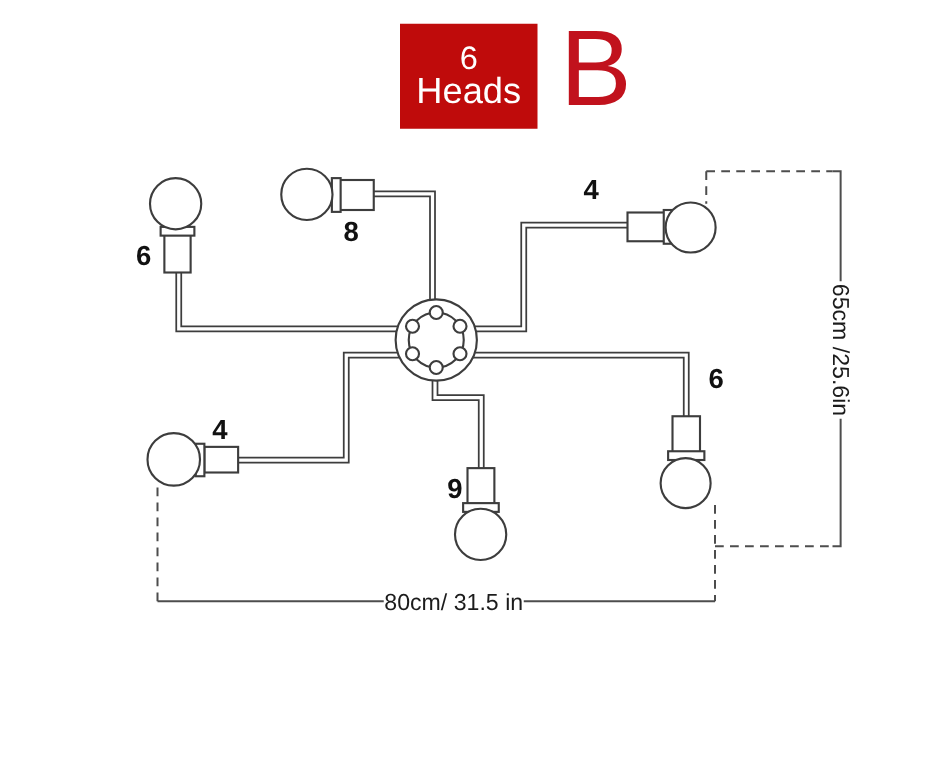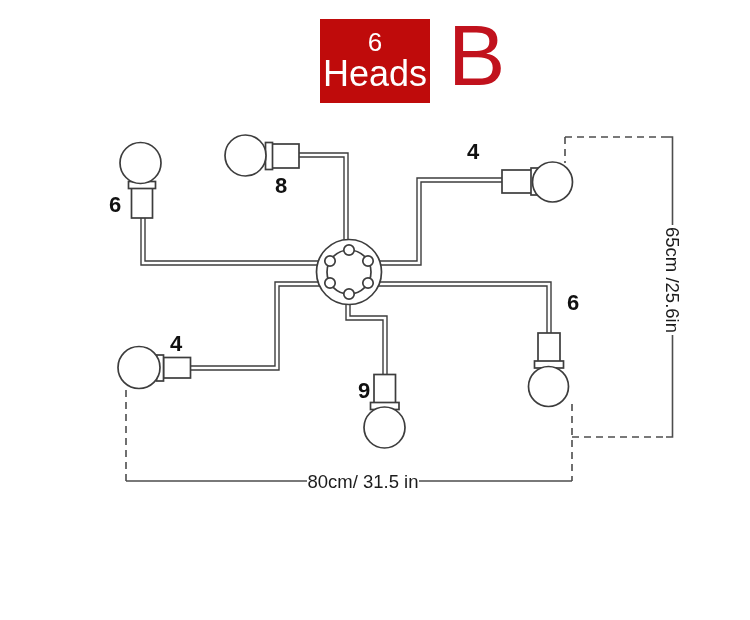--- a/index.html
+++ b/index.html
@@ -2,21 +2,21 @@
 <html><head>
 <meta charset="utf-8">
 <style>
   html,body{margin:0;padding:0;background:#fff;}
   .stage{position:relative;width:750px;height:620px;background:#ffffff;overflow:hidden;
          font-family:"Liberation Sans",sans-serif;}
   .badge{position:absolute;left:320px;top:19px;width:110px;height:84px;background:#bf0b0b;
          display:flex;flex-direction:column;align-items:center;justify-content:center;
          color:#ffffff;text-align:center;line-height:1.02;}
   .badge-count{font-size:26px;}
-  .badge-label{font-size:36px;}
+  .badge-label{font-size:29px;}
   .variant{position:absolute;left:448px;top:16px;font-size:86px;line-height:0.92;
            color:#c1121d;font-weight:400;}
   svg{position:absolute;left:0;top:0;}
   .part{fill:#ffffff;stroke:#3d3d3d;stroke-width:1.7;}
   .po{fill:none;stroke:#3d3d3d;stroke-width:5.4;stroke-linejoin:miter;}
   .pi{fill:none;stroke:#ffffff;stroke-width:2.6;stroke-linejoin:miter;}
   .dim{fill:none;stroke:#4d4d4d;stroke-width:1.6;}
   .dash{stroke-dasharray:7 5;}
   .lbl{font-family:"Liberation Sans",sans-serif;font-weight:bold;font-size:22px;fill:#111;
        text-anchor:middle;}

